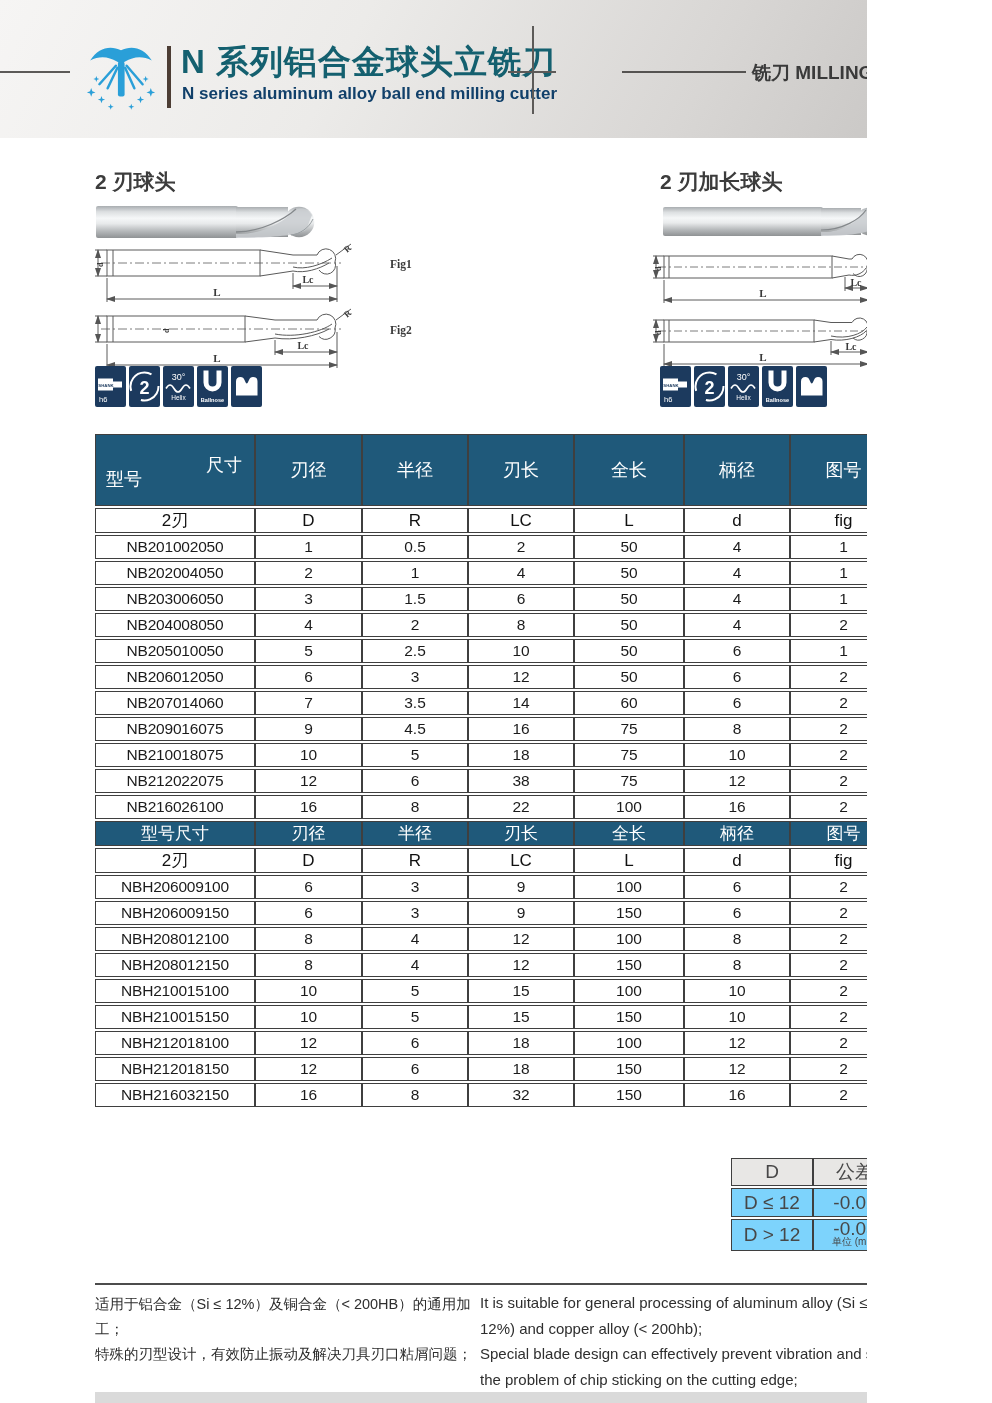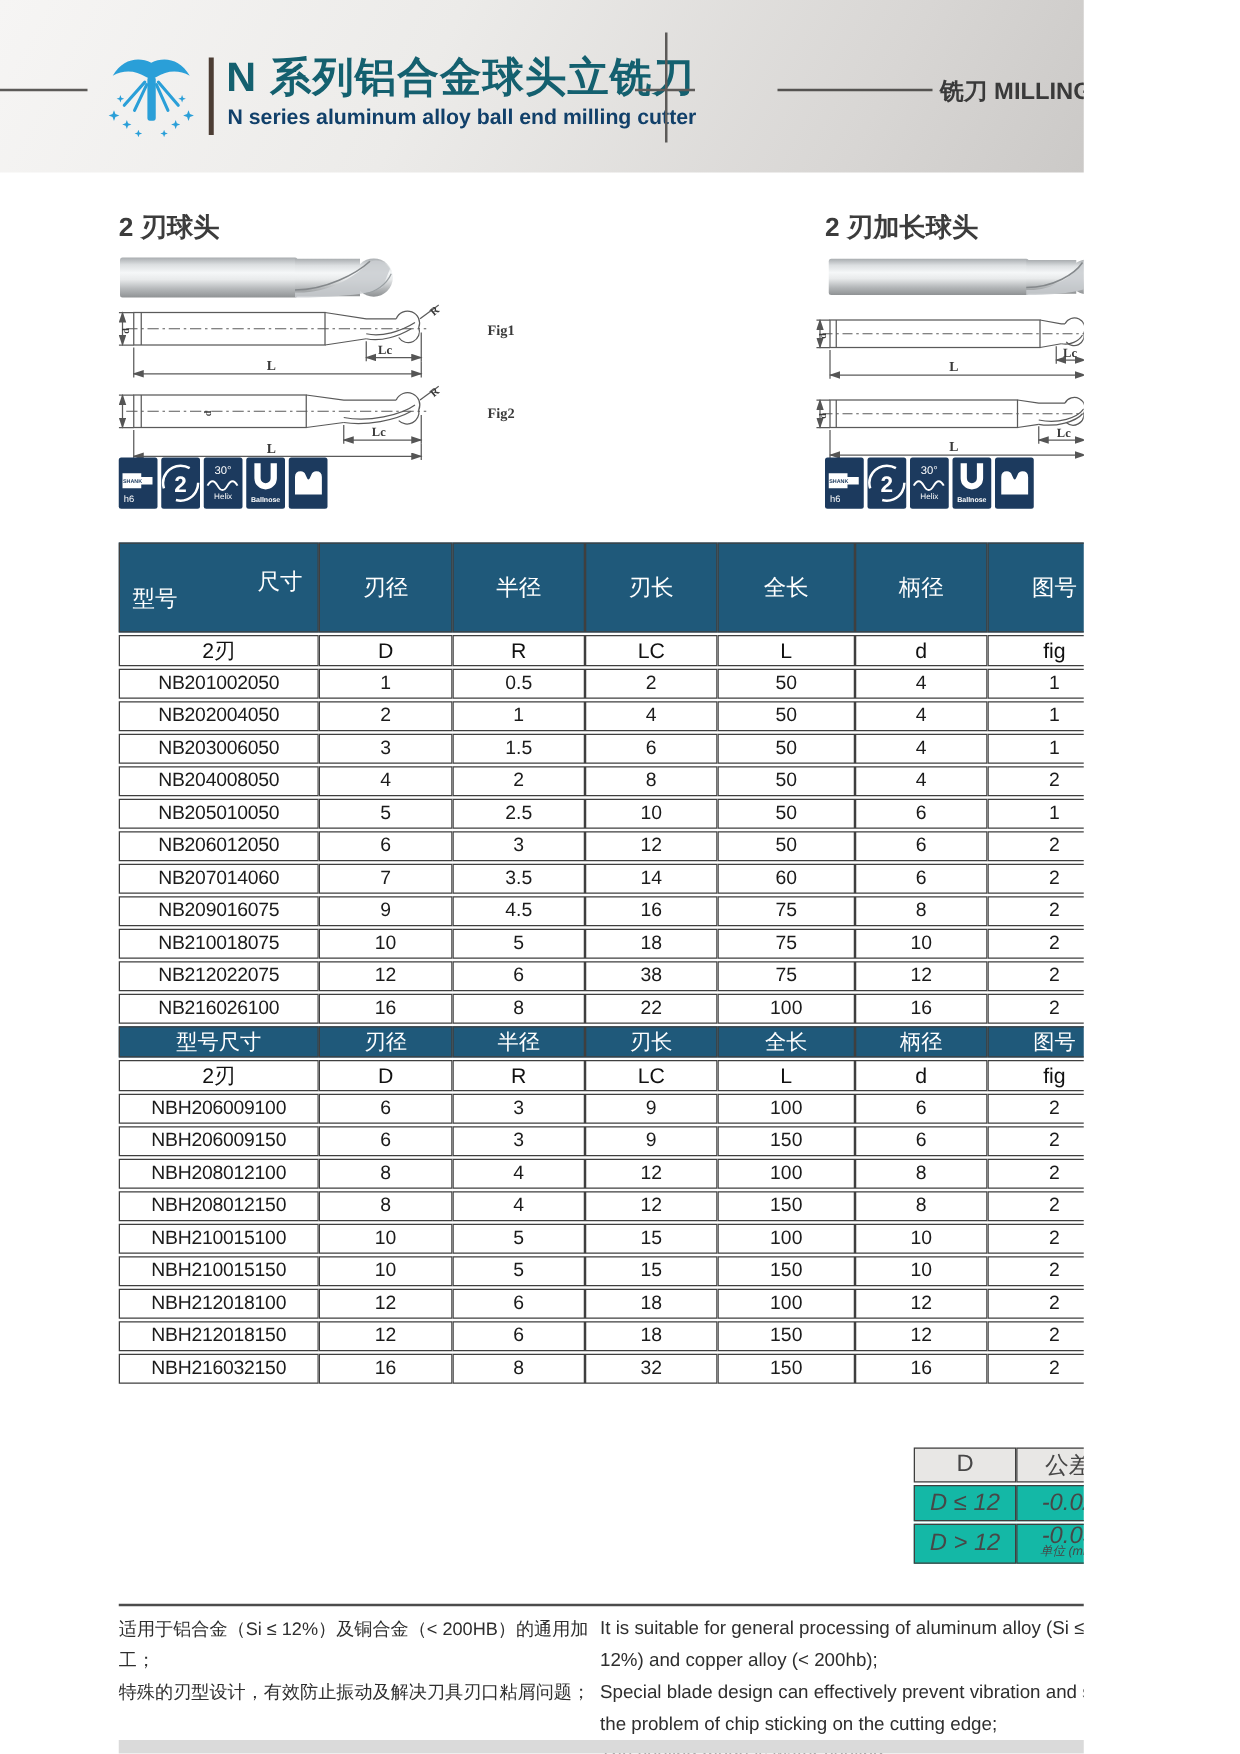--- a/index.html
+++ b/index.html
@@ -56,21 +56,21 @@
     background:linear-gradient(to right top,#1f597a calc(50% - 1.2px),#ffffff calc(50% - 1.2px),
                #ffffff calc(50% + 0.3px),#1f597a calc(50% + 0.3px));}
   th.corner .c-top{position:absolute;right:12px;top:18px;font-size:18px;}
   th.corner .c-bot{position:absolute;left:10px;top:32px;font-size:18px;}
 
   
   .tol-wrap{position:absolute;left:731px;top:1156px;width:166px;}
   table.tol{border-collapse:separate;border-spacing:0 2px;width:166px;table-layout:fixed;}
   table.tol th,table.tol td{border:1px solid #3f3f3f;text-align:center;padding:0;color:#474747;}
   table.tol th{background:#e8e7e5;font-size:19px;font-weight:normal;height:24px;}
-  table.tol td{background:#14b8a6;font-size:19px;font-style:italic;}
+  table.tol td{background:#7dd3fc;font-size:19px;}
   td.tol-big{height:27px;}
   td.tol-two{height:30px;font-size:11.5px;line-height:13px;margin-top:36px;}
   .unit-note{font-size:10px;text-align:center;}
 
   
   .note-rule{position:absolute;left:95px;top:1283px;width:802px;height:2px;background:#4c4c4c;}
   .notes-cn{position:absolute;left:95px;top:1292px;width:380px;font-size:14.5px;
             color:#2e2e2e;line-height:25px;}
   .notes-en{position:absolute;left:480px;top:1290px;width:424px;font-size:15px;
             color:#2e2e2e;line-height:25.5px;}

